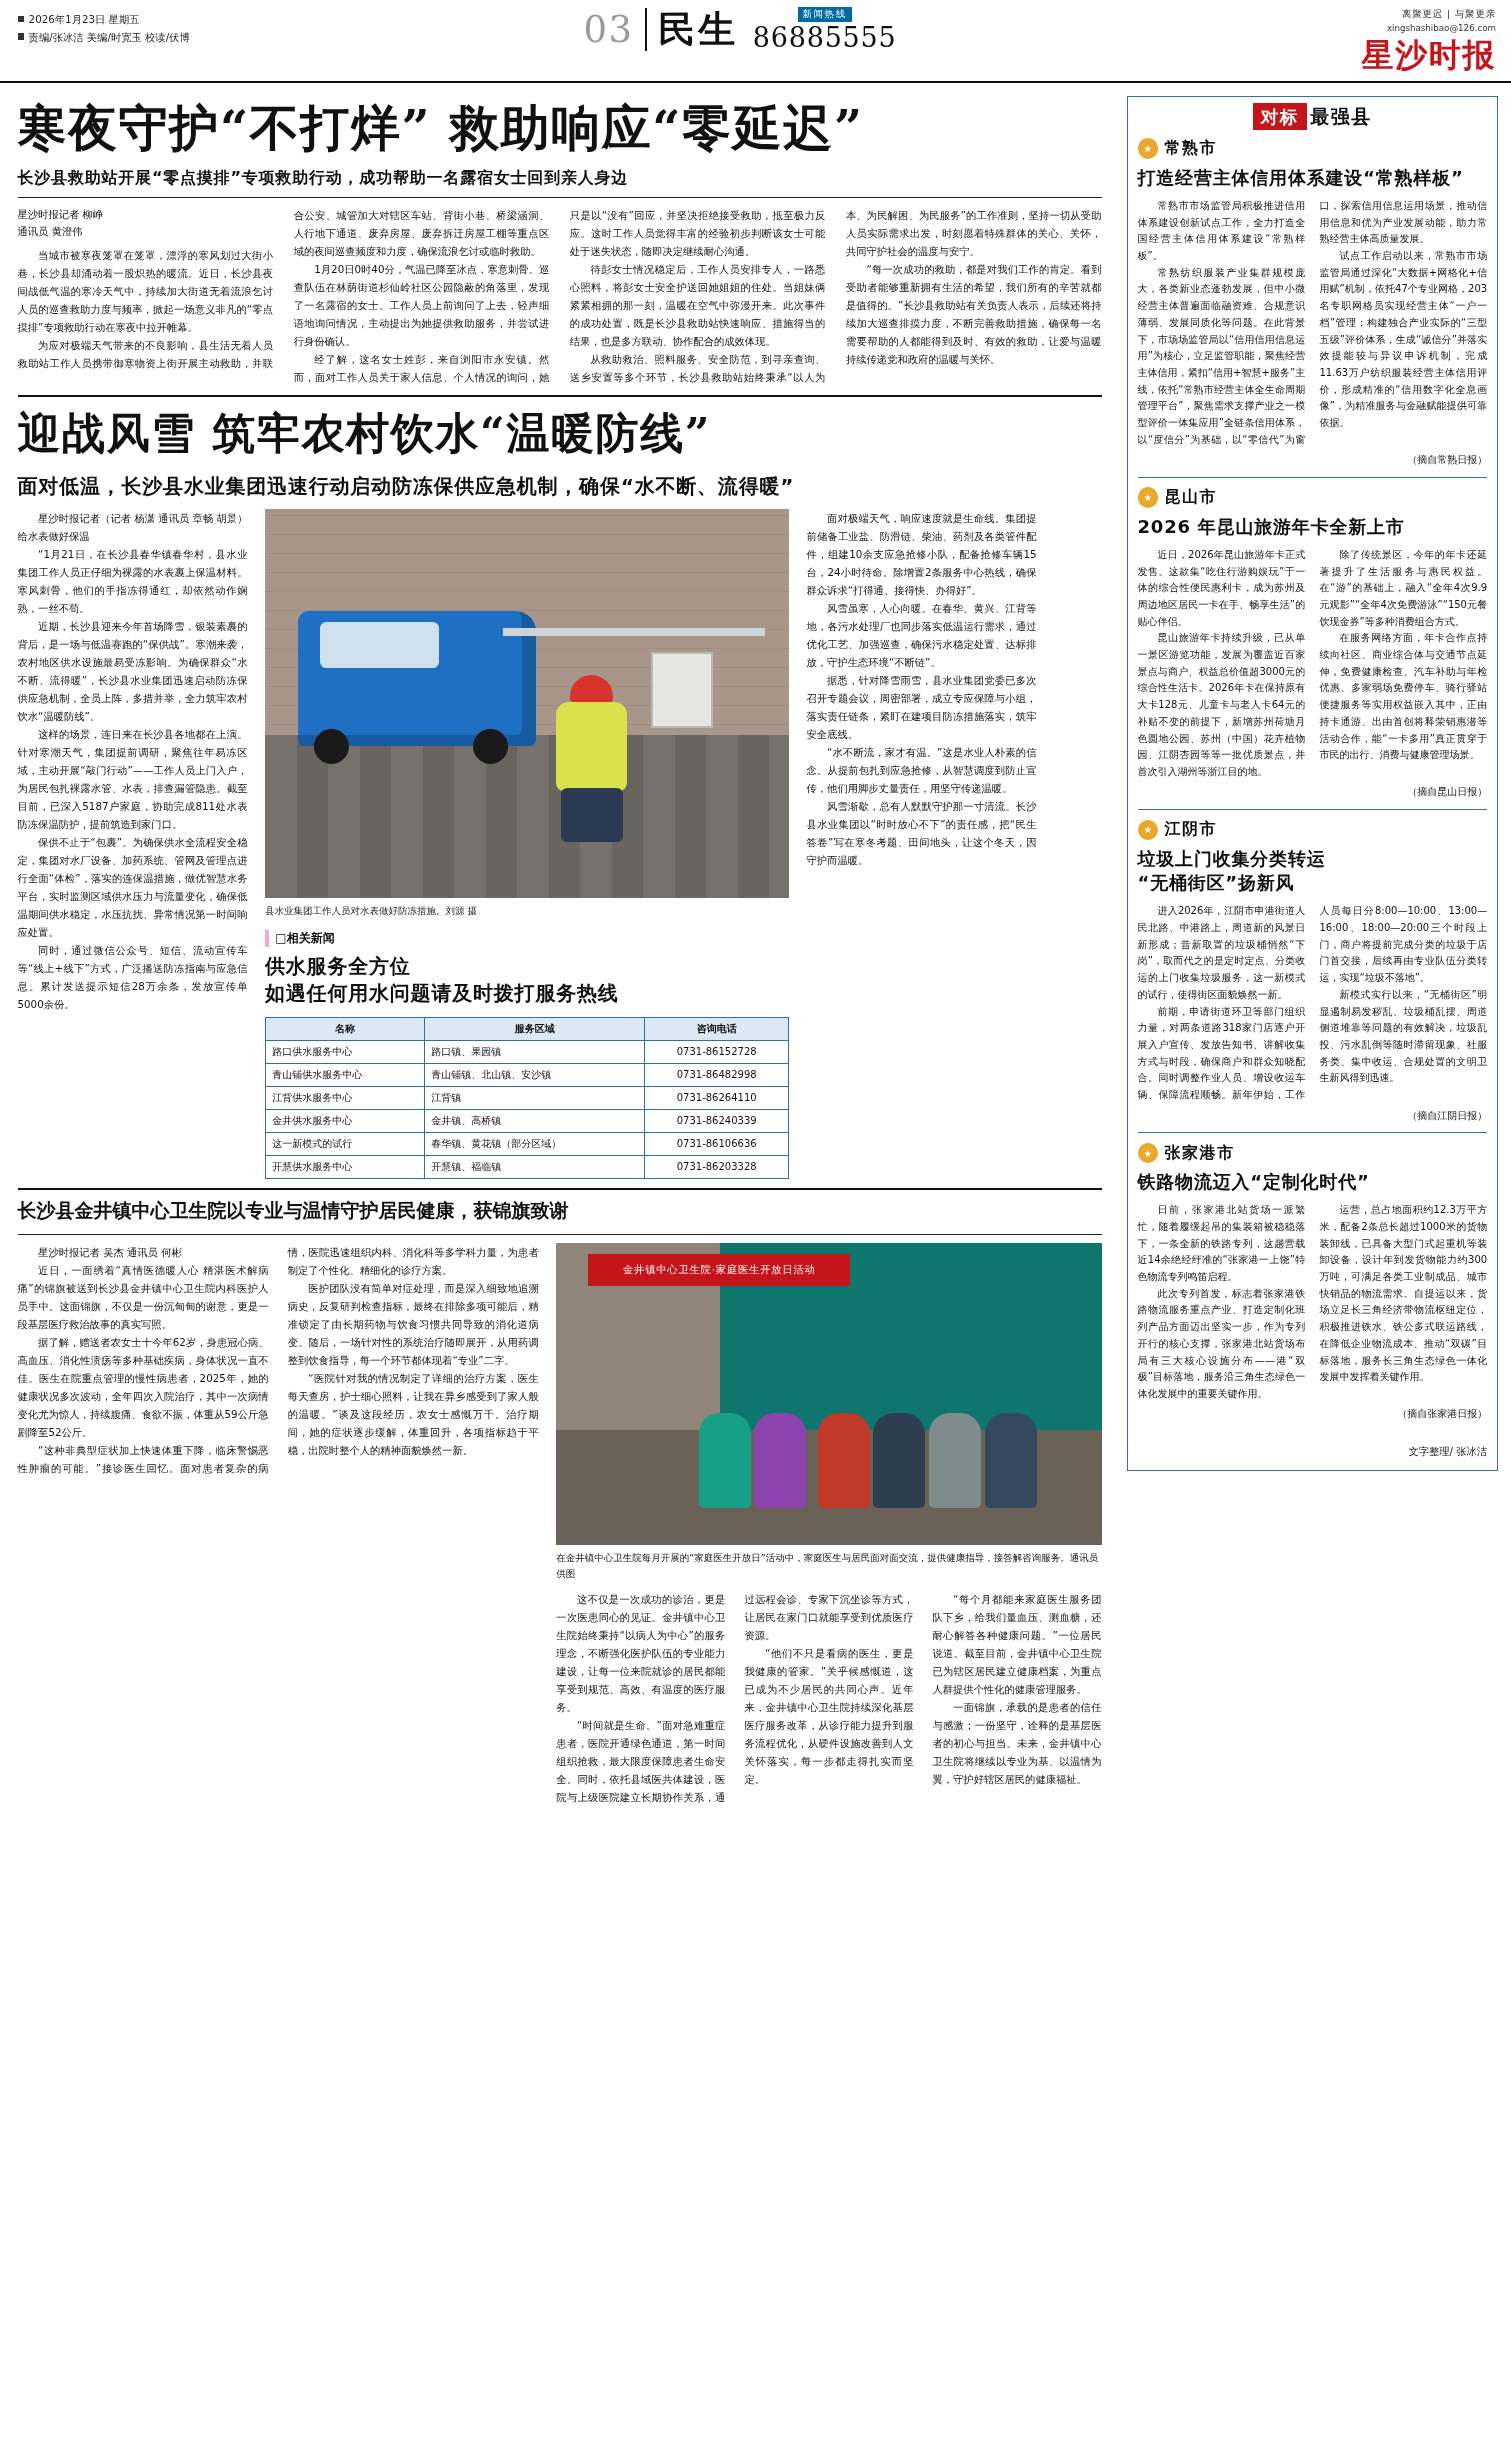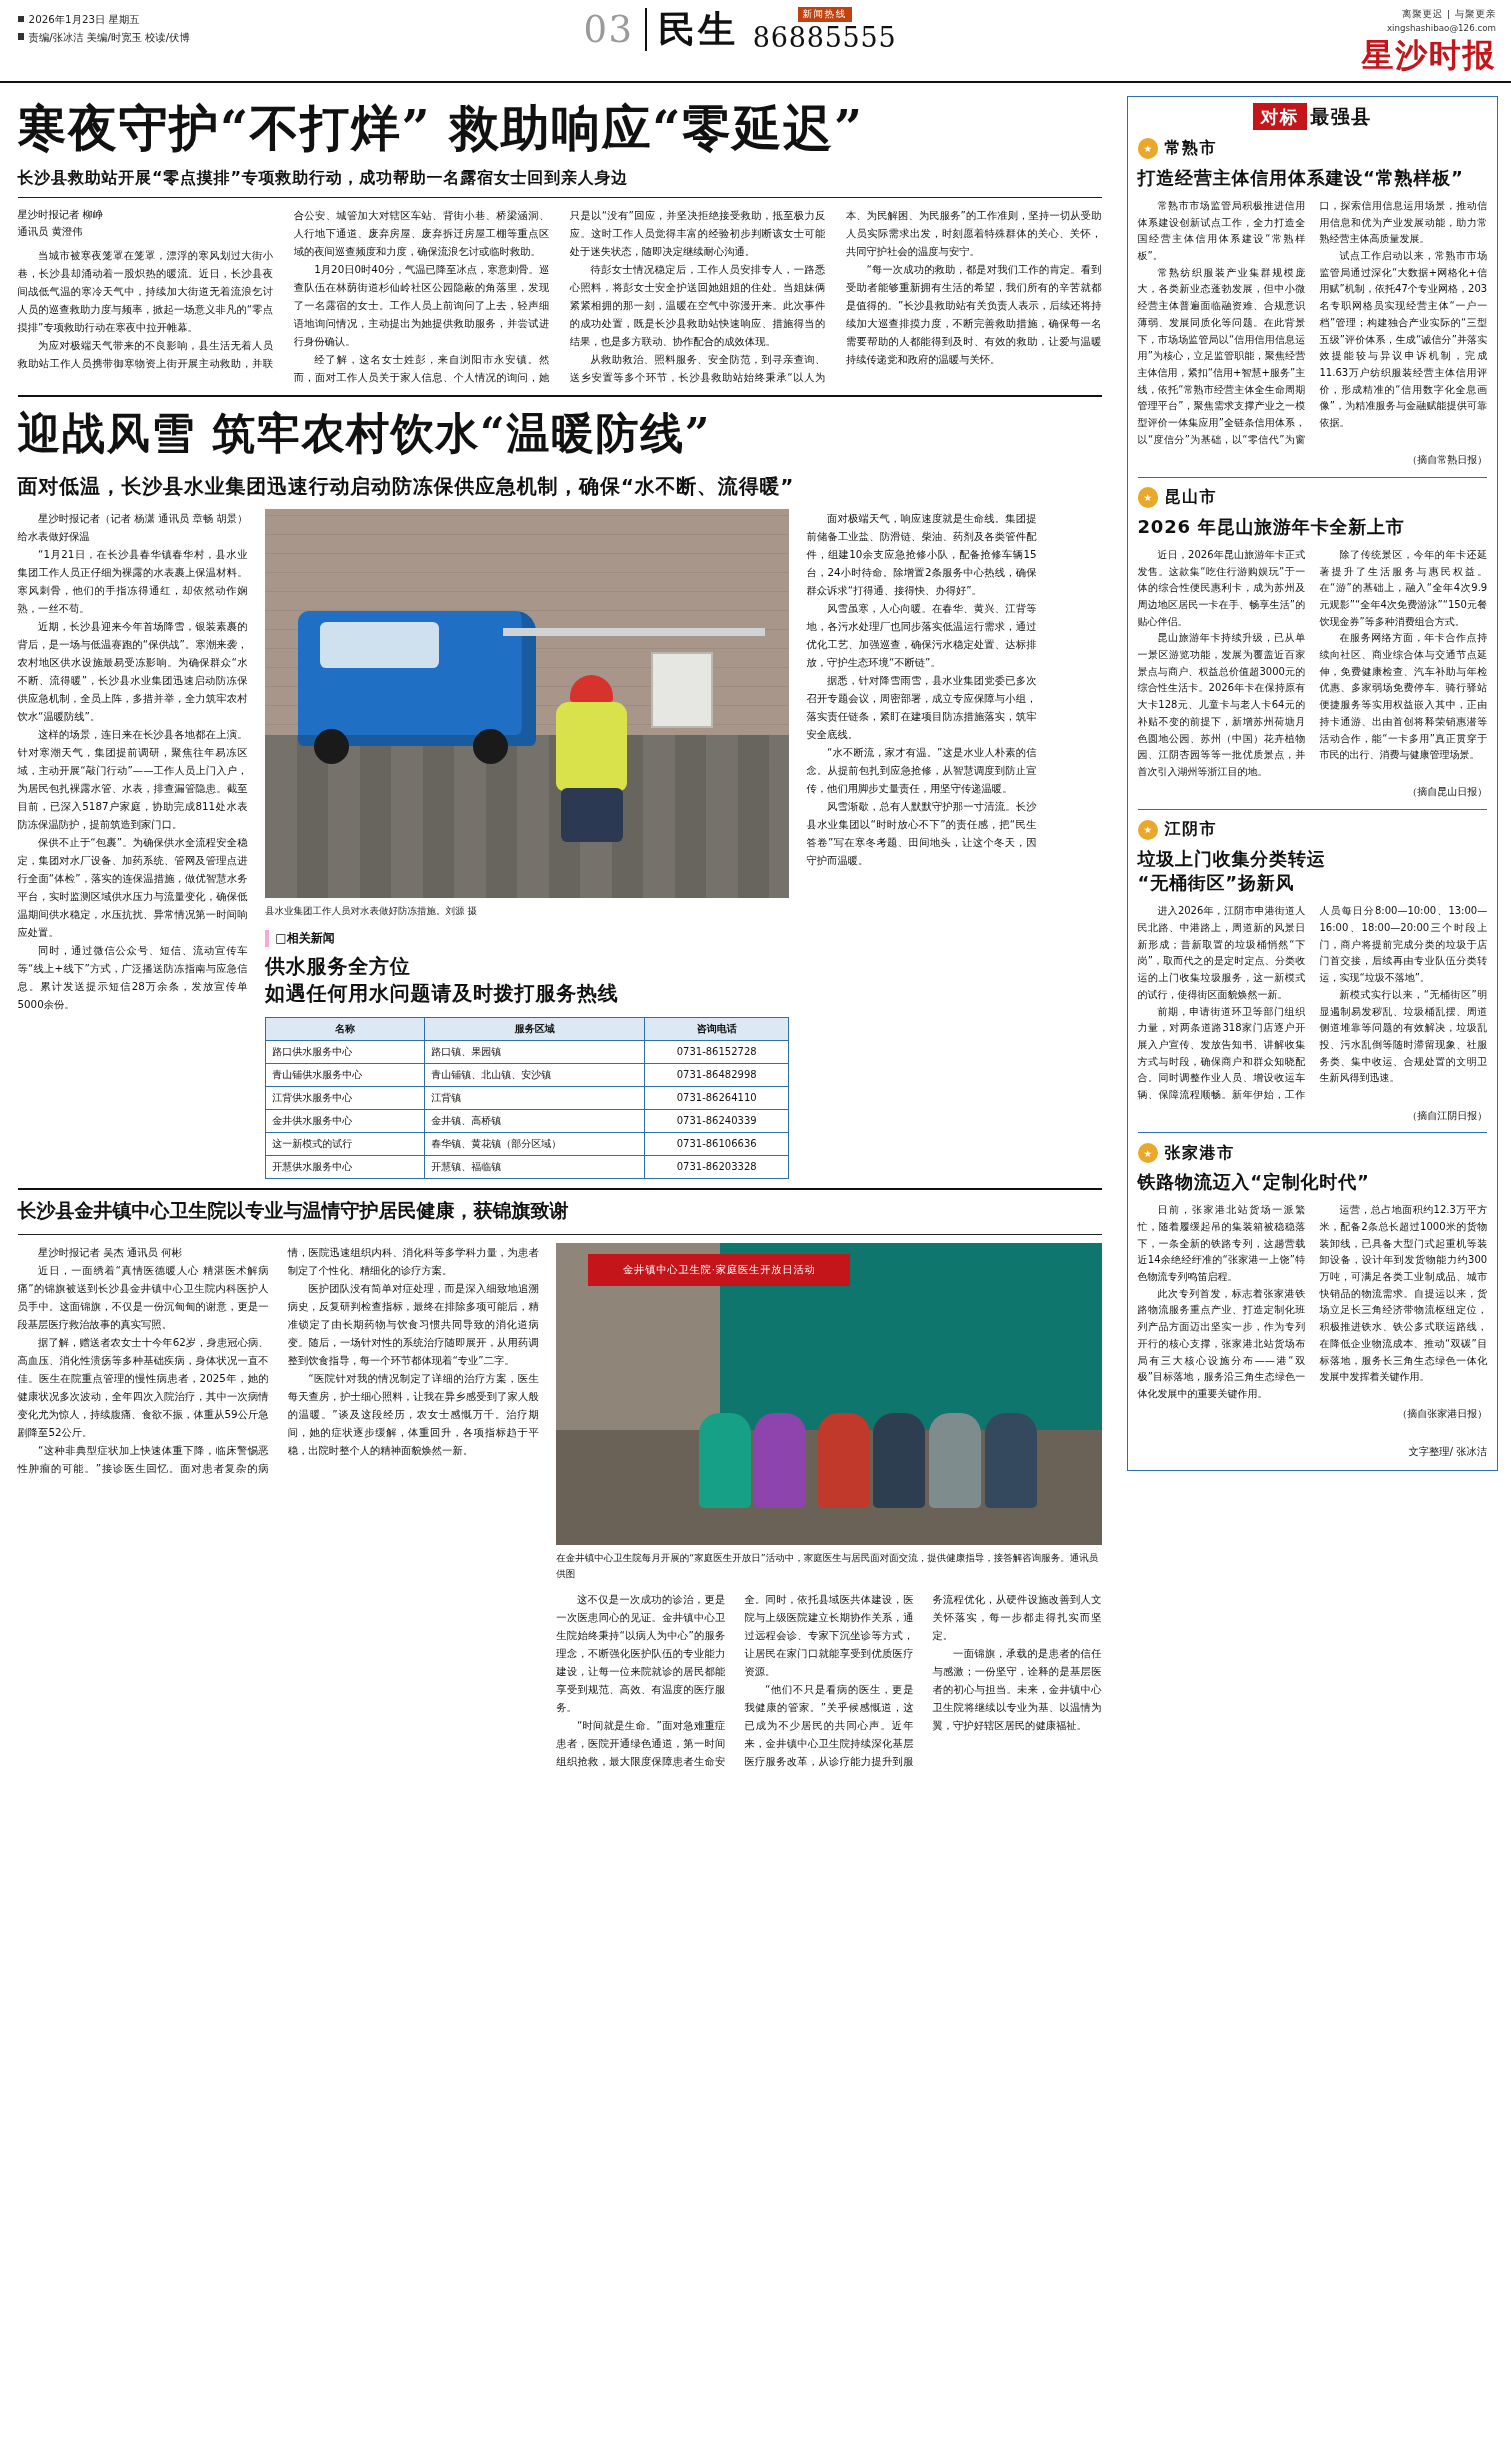--- a/index.html
+++ b/index.html
@@ -21,21 +21,21 @@
     display:flex; align-items:flex-start;
   }
   .mh-left { width:341px; padding:11px 0 0 17.5px; font-size:10.3px; line-height:17.5px; color:#222;}
   .mh-left div { white-space:nowrap; }
   .mh-left .sq { display:inline-block;width:6.3px;height:6.3px;background:#333;margin-right:4.8px;vertical-align:0.8px;}
   .mh-center { flex:1; display:flex; align-items:center; justify-content:center; gap:11px; padding-top:4.8px;}
   .mh-pageno { font-size:37px; color:#9a9a9a; font-family:"DejaVu Serif","Liberation Serif",serif; letter-spacing:1.6px;}
   .mh-bar { width:2.4px; height:43px; background:#111; }
   .mh-section { font-size:37px; font-weight:bold; font-family:"DejaVu Serif","Liberation Serif",serif; letter-spacing:3.2px;}
   .mh-hot { display:flex; flex-direction:column; align-items:center; margin-left:3.2px; }
-  .mh-hot .lbl { font-size:9.5px; background:#c2410c; color:#fff; padding:0.8px 4.8px; letter-spacing:1.6px;}
+  .mh-hot .lbl { font-size:9.5px; background:#0369a1; color:#fff; padding:0.8px 4.8px; letter-spacing:1.6px;}
   .mh-hot .num { font-size:27px; font-family:"DejaVu Serif","Liberation Serif",serif; letter-spacing:0.8px;}
   .mh-right { width:373px; text-align:right; padding:8px 16px 0 0; }
   .mh-right .contact { font-size:9.5px; color:#333; letter-spacing:0.8px; margin-bottom:1.6px;}
   .mh-right .mail { font-size:8.7px; color:#333; }
   .mh-logo { font-size:32px; font-weight:bold; color:#c3151a; font-family:"DejaVu Serif","Liberation Serif",serif; letter-spacing:1.6px; display:inline-block; margin-top:1.6px;}
 
   
   .body-wrap { display:flex; padding:0; }
   .left-col { width:1119px; padding:14.3px 17.5px 8px 17.5px; }
   .right-col { width:393px; padding:12.7px 14.3px 8px 8px; }
@@ -278,20 +278,21 @@
               <div class="p2-person" style="left:373px;background:#7f8c8d;"></div>
               <div class="p2-person" style="left:429px;background:#34495e;"></div>
               <div class="p2-person" style="left:198px;background:#8e44ad;"></div>
               <div class="p2-person" style="left:143px;background:#16a085;"></div>
             </div>
             <div class="photo-cap2">在金井镇中心卫生院每月开展的“家庭医生开放日”活动中，家庭医生与居民面对面交流，提供健康指导，接答解咨询服务。通讯员 供图</div>
             <div class="cols3" style="margin-top:8px;">
               <p>这不仅是一次成功的诊治，更是一次医患同心的见证。金井镇中心卫生院始终秉持“以病人为中心”的服务理念，不断强化医护队伍的专业能力建设，让每一位来院就诊的居民都能享受到规范、高效、有温度的医疗服务。</p>
               <p>“时间就是生命。”面对急难重症患者，医院开通绿色通道，第一时间组织抢救，最大限度保障患者生命安全。同时，依托县域医共体建设，医院与上级医院建立长期协作关系，通过远程会诊、专家下沉坐诊等方式，让居民在家门口就能享受到优质医疗资源。</p>
               <p>“他们不只是看病的医生，更是我健康的管家。”关乎候感慨道，这已成为不少居民的共同心声。近年来，金井镇中心卫生院持续深化基层医疗服务改革，从诊疗能力提升到服务流程优化，从硬件设施改善到人文关怀落实，每一步都走得扎实而坚定。</p>
+              <p>“每个月都能来家庭医生服务团队下乡，给我们量血压、测血糖，还耐心解答各种健康问题。”一位居民说道。截至目前，金井镇中心卫生院已为辖区居民建立健康档案，为重点人群提供个性化的健康管理服务。</p>
               <p>一面锦旗，承载的是患者的信任与感激；一份坚守，诠释的是基层医者的初心与担当。未来，金井镇中心卫生院将继续以专业为基、以温情为翼，守护好辖区居民的健康福祉。</p>
             </div>
           </div>
         </div>
       </div>
 
     </div>
 
     <div class="right-col">
       <div class="rc-box">

